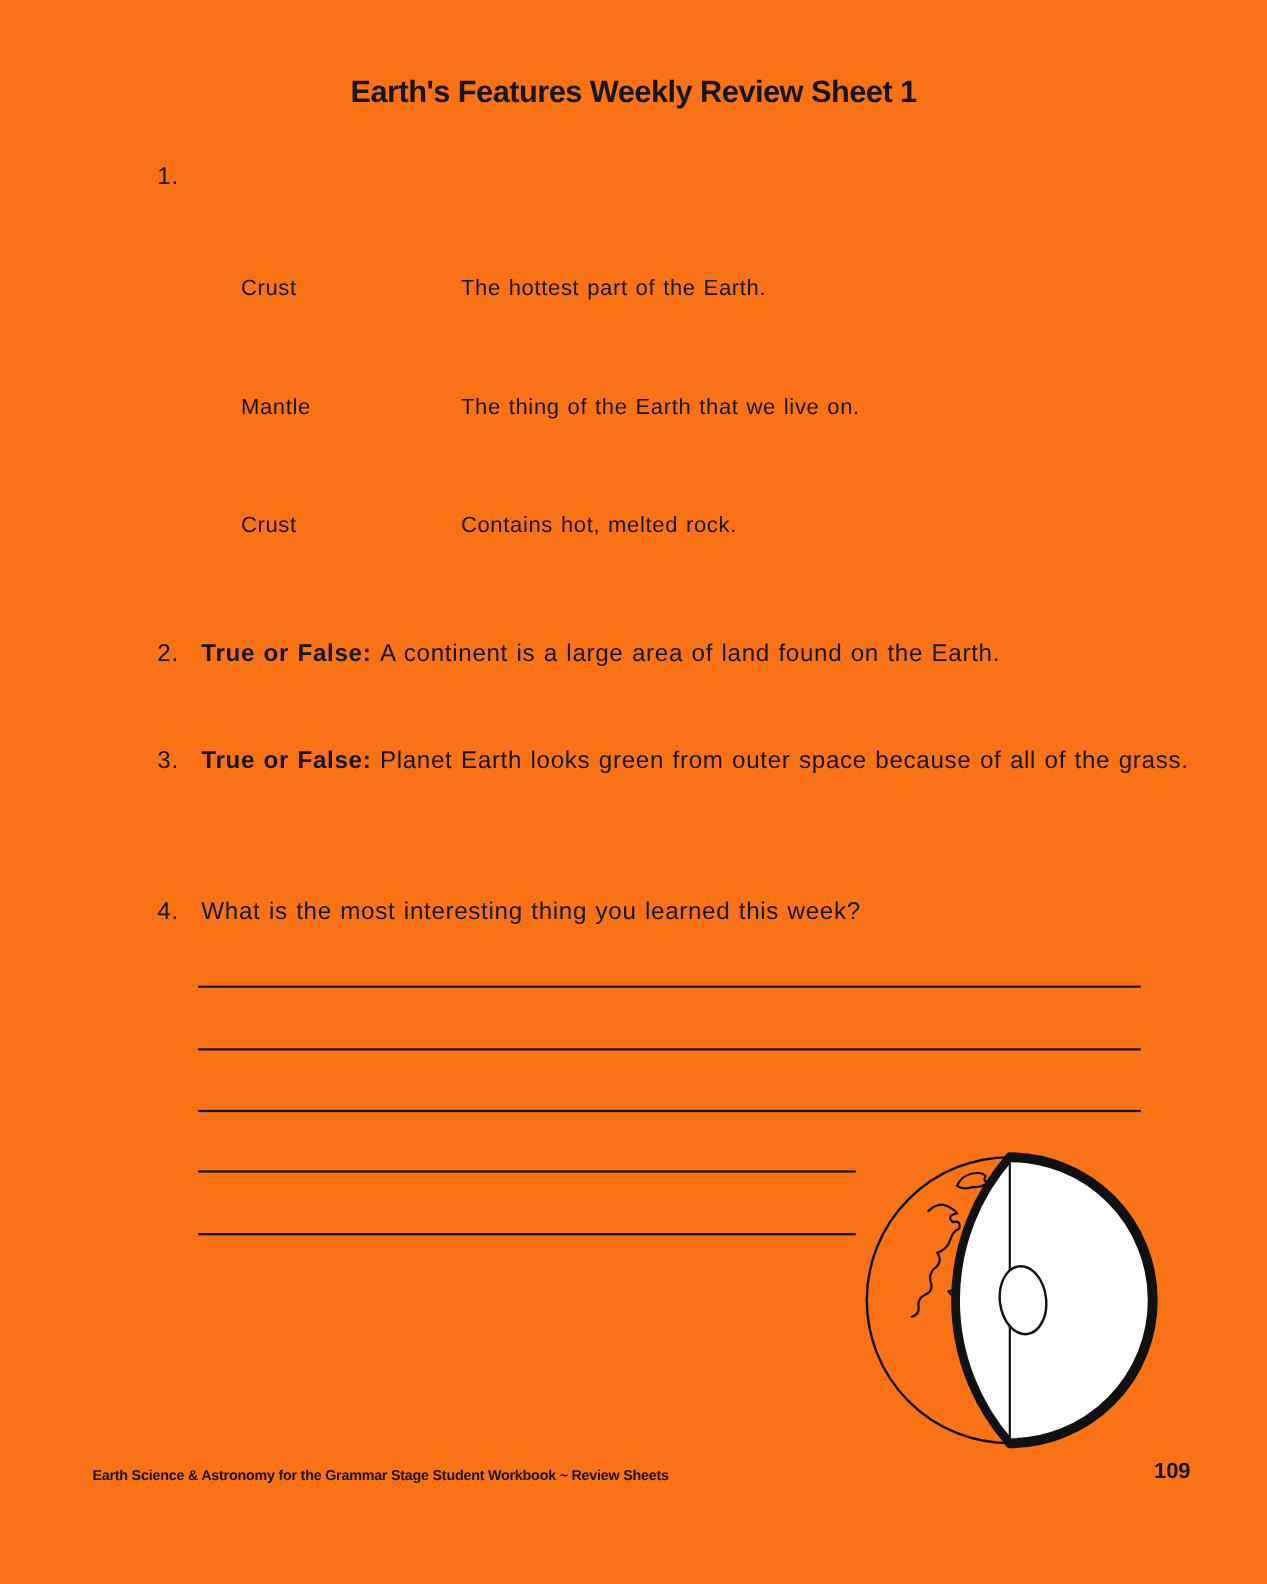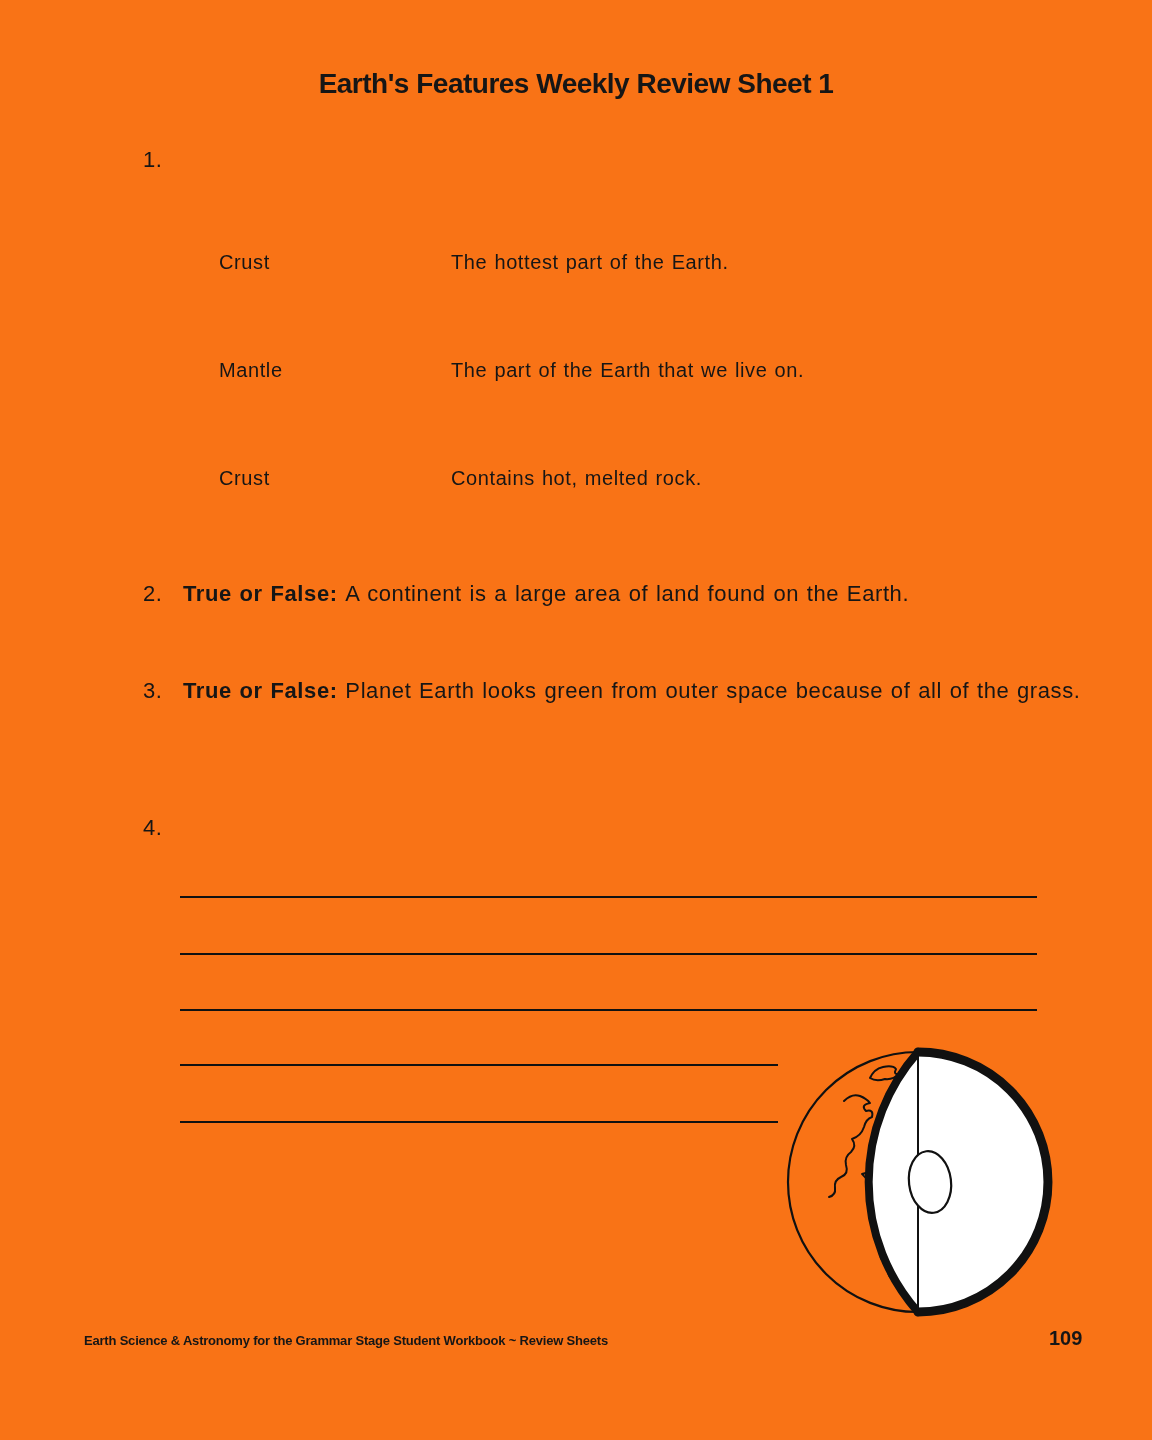--- a/index.html
+++ b/index.html
@@ -44,21 +44,21 @@
     position: absolute;
     left: 181px;
     font-size: 20px;
     letter-spacing: 0.6px;
     word-spacing: 1px;
     color: #161616;
     margin-left: 38px;
   }
   .match-desc {
     position: absolute;
-    left: 232px;
+    left: 200px;
     top: 0;
     white-space: nowrap;
     text-align: right;
   }
   .answer-line {
     position: absolute;
     height: 0;
     border-top: 2px solid #111111;
   }
   .line-long { left: 180px; width: 857px; }
@@ -98,39 +98,40 @@
   <div class="q" style="top:141px; width:760px;">
     <span class="qnum">1.</span>
   </div>
 
   <div class="match-row" style="top:251px;">
     <span>Crust</span>
     <span class="match-desc">The hottest part of the Earth.</span>
   </div>
   <div class="match-row" style="top:359px;">
     <span>Mantle</span>
-    <span class="match-desc">The part of the Earth that we live on.</span>
+    <span class="match-desc">The thing of the Earth that we live on.</span>
   </div>
   <div class="match-row" style="top:467px;">
     <span>Crust</span>
     <span class="match-desc">Contains hot, melted rock.</span>
   </div>
 
   <div class="q" style="top:575px; width:900px;">
     <span class="qnum">2.</span>
     <span class="tf-label">True or False:</span><span>A continent is a large area of land found on the Earth.</span>
   </div>
 
   <div class="q" style="top:672px; width:900px;">
     <span class="qnum">3.</span>
     <span class="tf-label">True or False:</span><span>Planet Earth looks green from outer space because of all of the grass.</span>
   </div>
 
   <div class="q" style="top:809px; width:800px;">
     <span class="qnum">4.</span>
+    <span>What is the most interesting thing you learned this week?</span>
   </div>
 
   <div class="answer-line line-long" style="top:896px;"></div>
   <div class="answer-line line-long" style="top:953px;"></div>
   <div class="answer-line line-long" style="top:1009px;"></div>
   <div class="answer-line line-short" style="top:1064px;"></div>
   <div class="answer-line line-short" style="top:1121px;"></div>
 
   <svg class="illustration" viewBox="0 0 272 272" fill="none" stroke="#111111" stroke-linecap="round" stroke-linejoin="round">
 

